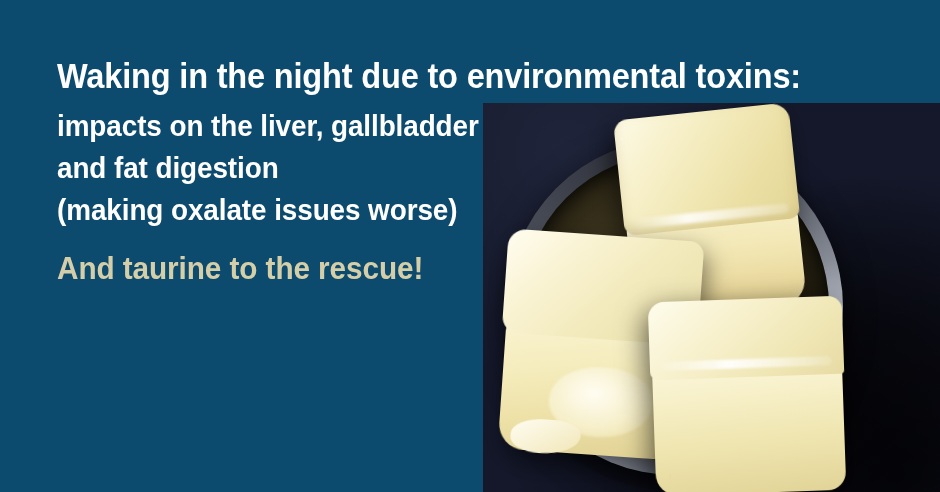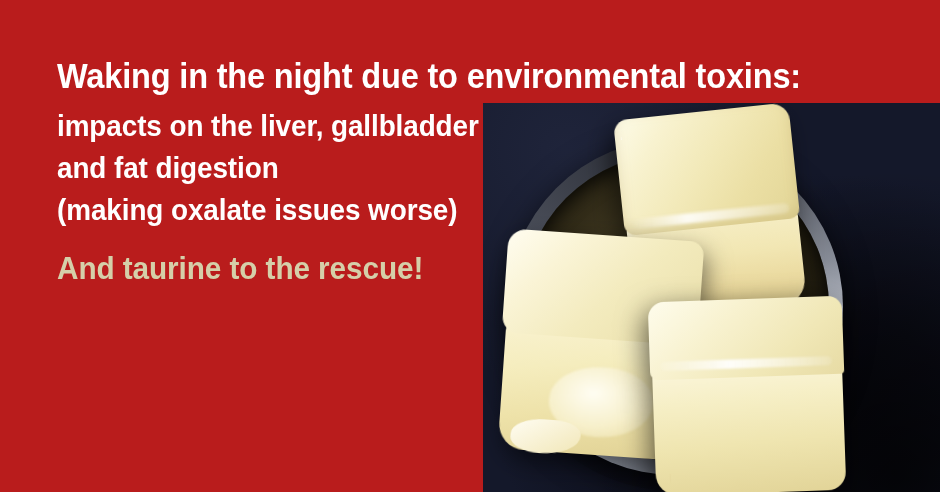--- a/index.html
+++ b/index.html
@@ -5,21 +5,21 @@
   * { margin:0; padding:0; box-sizing:border-box; }
   html,body{
     width:940px; height:492px; overflow:hidden;
     background:#141826;
     font-family:"Liberation Sans", sans-serif;
   }
 
   #banner{
     position:relative;
     width:940px; height:492px;
-    background:#b91c1c;
+    background:#0c4a6e;
     overflow:hidden;
   }
 
   
   #photo{
     position:absolute;
     left:483px; top:103px;
     width:457px; height:389px;
     overflow:hidden;
     background:

